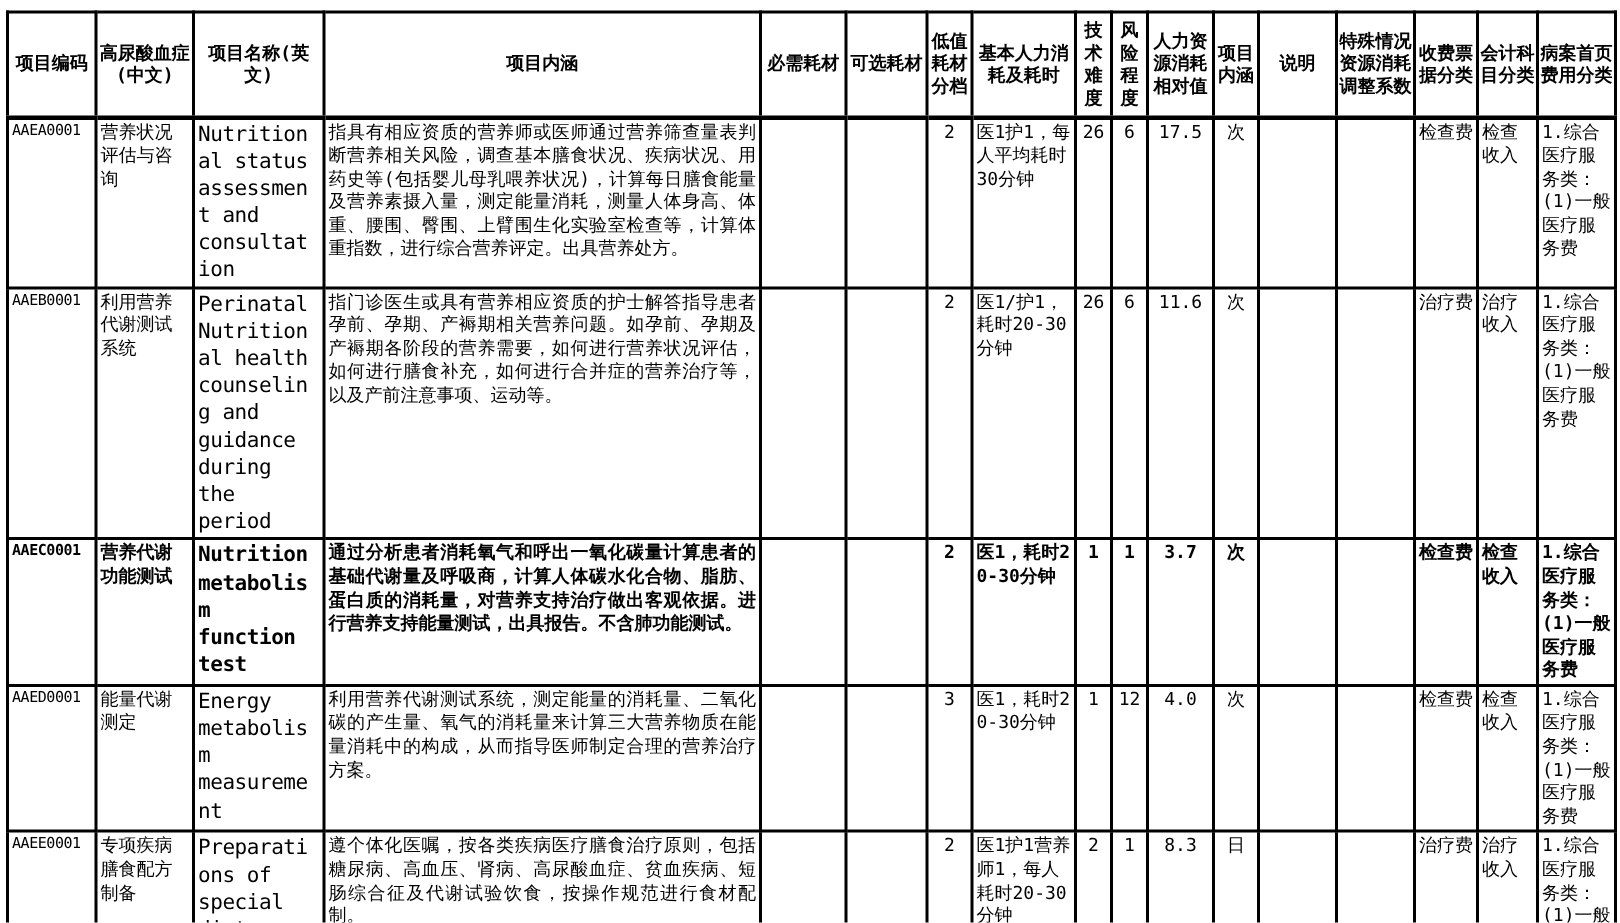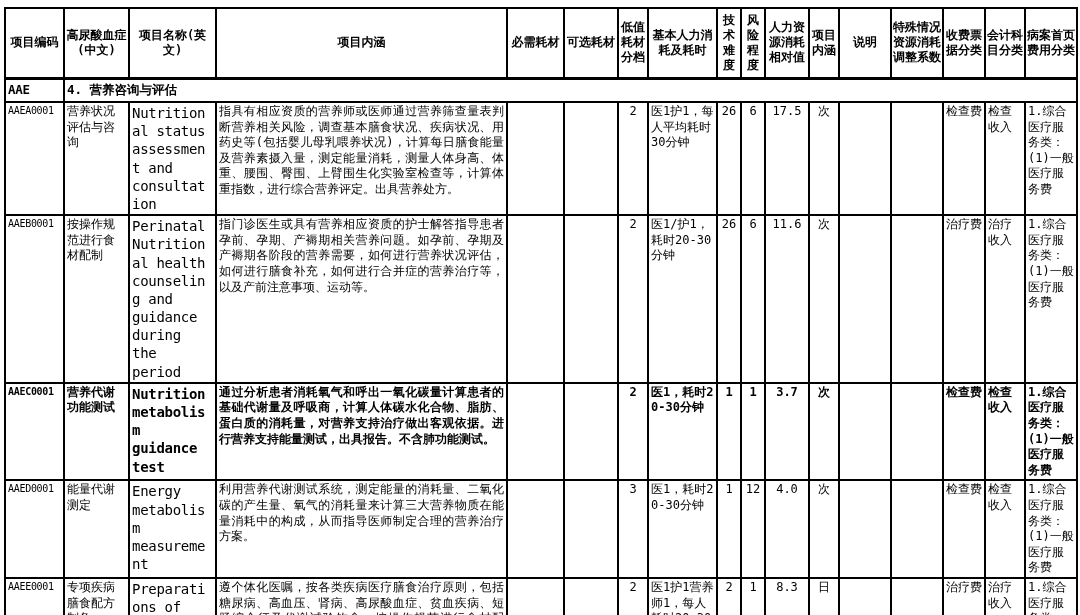--- a/index.html
+++ b/index.html
@@ -89,24 +89,20 @@
     <th>风险程度</th>
     <th>人力资源消耗相对值</th>
     <th>项目内涵</th>
     <th>说明</th>
     <th>特殊情况资源消耗调整系数</th>
     <th>收费票据分类</th>
     <th>会计科目分类</th>
     <th>病案首页费用分类</th>
   </tr>
 
-  <tr class="section-row">
-    <td class="code">AAE</td>
-    <td colspan="16">4. 营养咨询与评估</td>
-  </tr>
 
   <tr class="r1">
     <td class="code">AAEA0001</td>
     <td>营养状况评估与咨询</td>
     <td class="en">Nutritional status assessment and consultation</td>
     <td class="desc">指具有相应资质的营养师或医师通过营养筛查量表判断营养相关风险，调查基本膳食状况、疾病状况、用药史等(包括婴儿母乳喂养状况)，计算每日膳食能量及营养素摄入量，测定能量消耗，测量人体身高、体重、腰围、臀围、上臂围生化实验室检查等，计算体重指数，进行综合营养评定。出具营养处方。</td>
     <td></td>
     <td></td>
     <td class="c">2</td>
     <td>医1护1，每人平均耗时30分钟</td>
@@ -116,42 +112,42 @@
     <td class="c">次</td>
     <td></td>
     <td></td>
     <td>检查费</td>
     <td>检查收入</td>
     <td>1.综合医疗服务类：(1)一般医疗服务费</td>
   </tr>
 
   <tr class="r2">
     <td class="code">AAEB0001</td>
-    <td>按操作规范进行食材配制</td>
+    <td>利用营养代谢测试系统</td>
     <td class="en">Perinatal Nutritional health counseling and guidance during the period</td>
     <td class="desc">指门诊医生或具有营养相应资质的护士解答指导患者孕前、孕期、产褥期相关营养问题。如孕前、孕期及产褥期各阶段的营养需要，如何进行营养状况评估，如何进行膳食补充，如何进行合并症的营养治疗等，以及产前注意事项、运动等。</td>
     <td></td>
     <td></td>
     <td class="c">2</td>
     <td>医1/护1，耗时20-30分钟</td>
     <td class="c">26</td>
     <td class="c">6</td>
     <td class="c">11.6</td>
     <td class="c">次</td>
     <td></td>
     <td></td>
     <td>治疗费</td>
     <td>治疗收入</td>
     <td>1.综合医疗服务类：(1)一般医疗服务费</td>
   </tr>
 
   <tr class="r3">
     <td class="code">AAEC0001</td>
     <td>营养代谢功能测试</td>
-    <td class="en">Nutrition metabolism guidance test</td>
+    <td class="en">Nutrition metabolism function test</td>
     <td class="desc">通过分析患者消耗氧气和呼出一氧化碳量计算患者的基础代谢量及呼吸商，计算人体碳水化合物、脂肪、蛋白质的消耗量，对营养支持治疗做出客观依据。进行营养支持能量测试，出具报告。不含肺功能测试。</td>
     <td></td>
     <td></td>
     <td class="c">2</td>
     <td>医1，耗时20-30分钟</td>
     <td class="c">1</td>
     <td class="c">1</td>
     <td class="c">3.7</td>
     <td class="c">次</td>
     <td></td>

